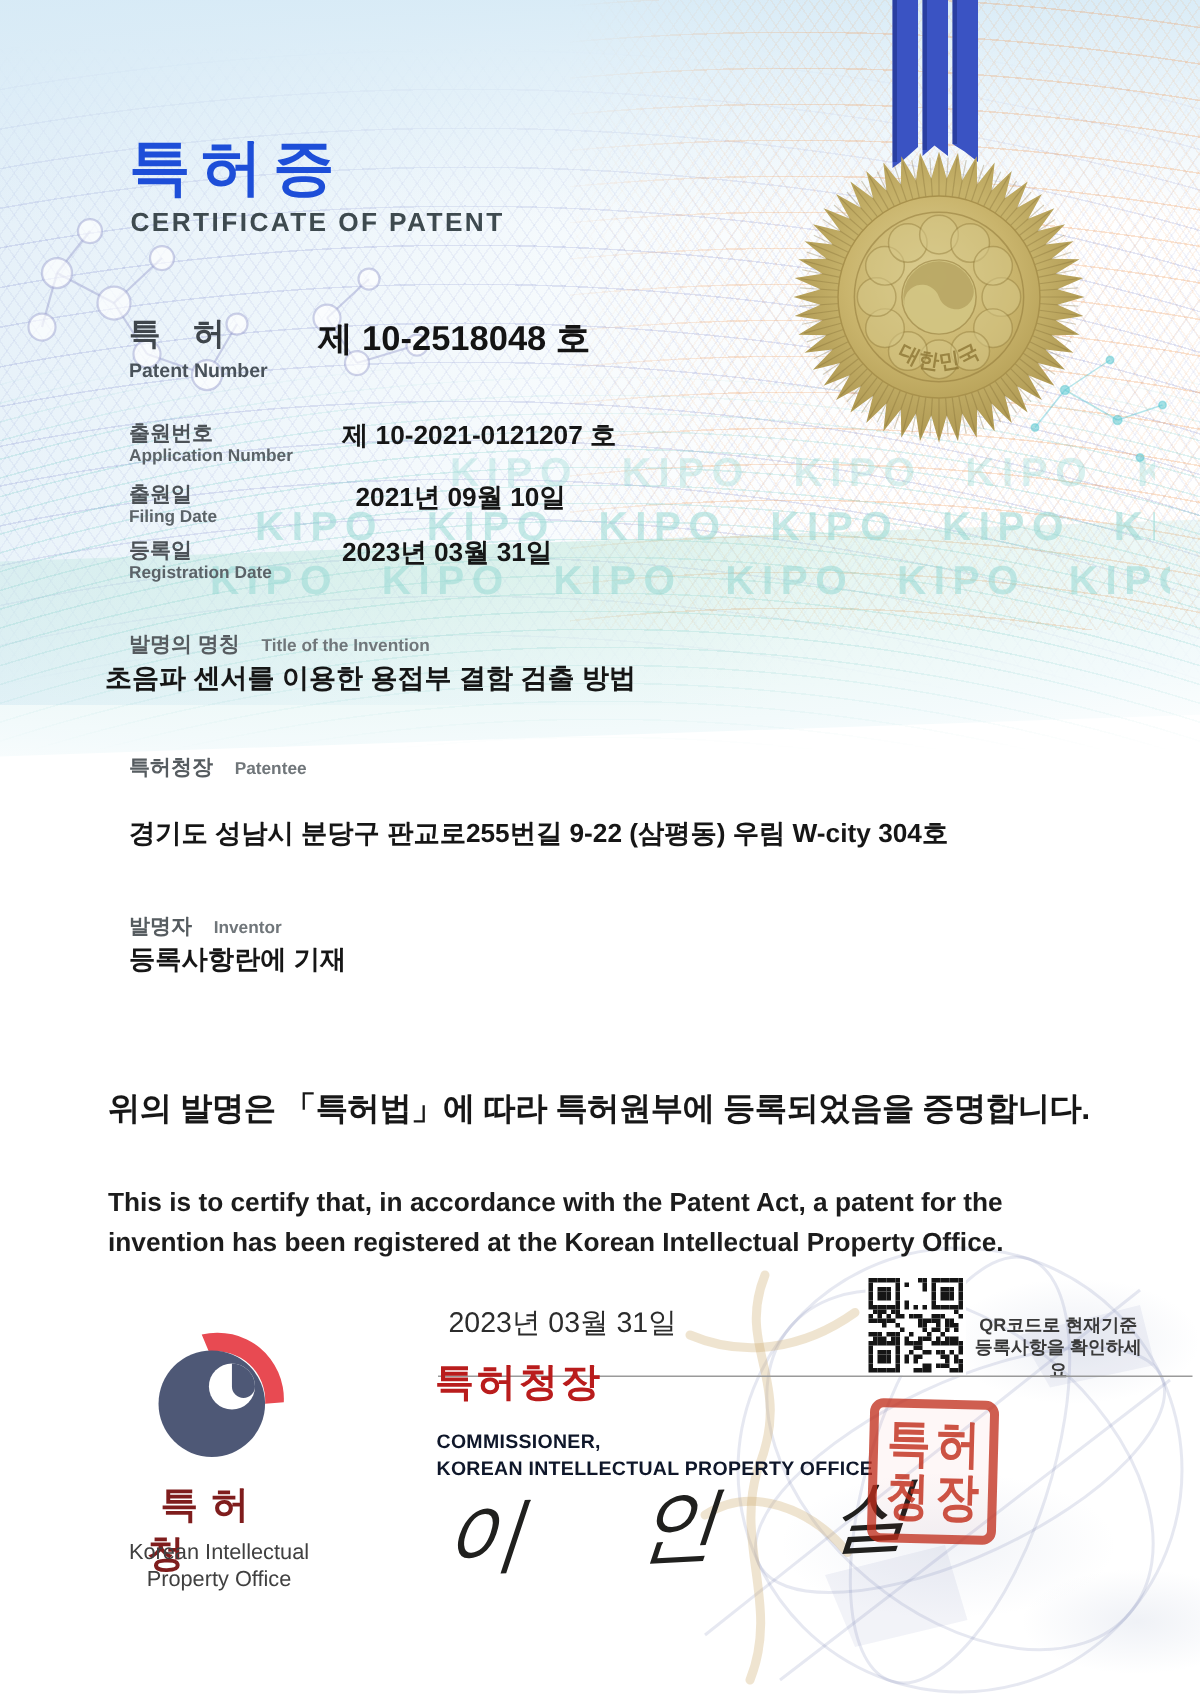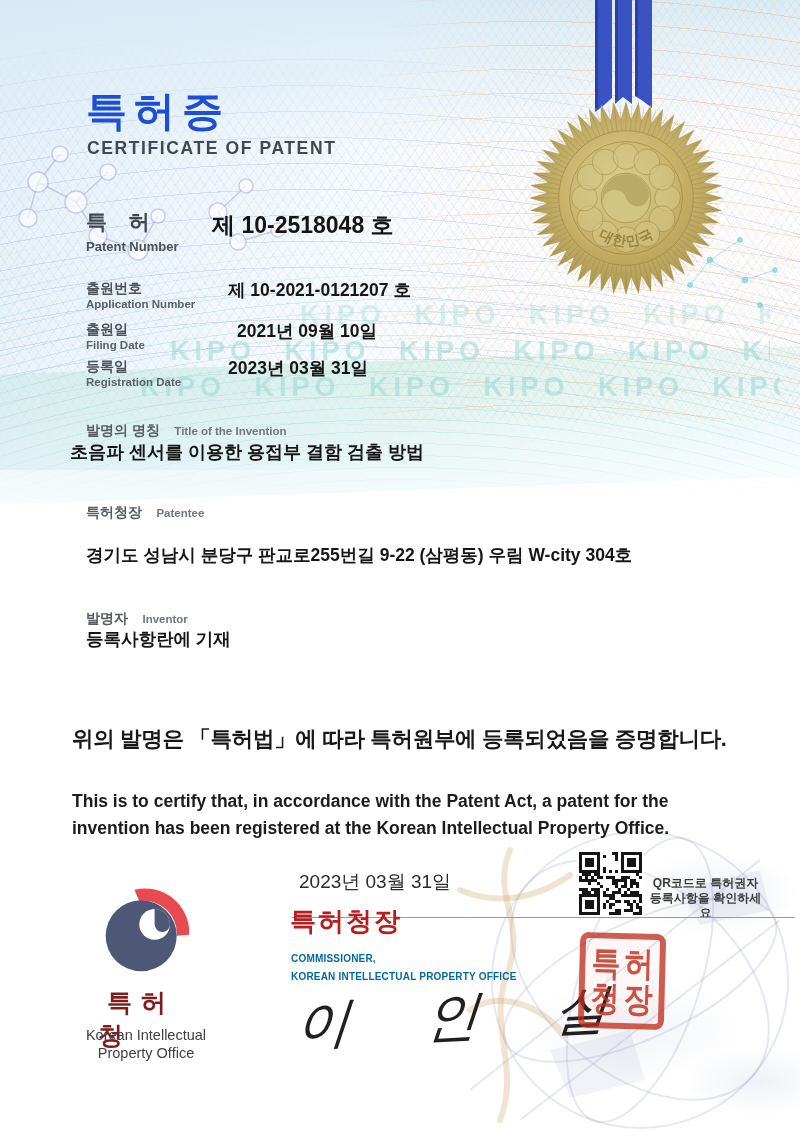--- a/index.html
+++ b/index.html
@@ -78,21 +78,21 @@
   .big-val{font-size:23px; font-weight:bold; color:#141414;}
   .val{font-size:17.5px; font-weight:bold; color:#161616;}
   .sec-klabel{font-size:14px; font-weight:bold; color:#565c60;}
   .sec-elabel{font-size:11.5px; font-weight:bold; color:#70767a; margin-left:10px;}
   .statement-ko{left:72px; top:724px; font-size:21.5px; font-weight:bold; color:#171717; letter-spacing:-0.3px;}
   .statement-en{font-size:17.5px; font-weight:bold; color:#1c1c1c;margin-top:29px;}
   .issue-date{left:299px; top:869px; font-size:19px; color:#2c2c2c;}
   .qr-caption{font-size:12px; font-weight:bold; color:#3a3a3a; line-height:15px; text-align:center;}
   .rule{left:292px; top:917px; width:503px; height:1px; background:#9a9a9a;}
   .comm-ko{left:290px; top:904px; font-size:26px; font-weight:800; color:#b91c1c; letter-spacing:2px;}
-  .comm-en{font-size:10px; font-weight:bold; color:#0369a1; letter-spacing:0.2px;}
+  .comm-en{font-size:13px; font-weight:bold; color:#0f172a; letter-spacing:0.2px;}
   .signature{
     left:296px; top:981px; font-size:54px; color:#20201e;
     font-family:"DejaVu Serif","Liberation Serif",serif;
     word-spacing:58px; transform:rotate(-3deg) skewX(-8deg); font-style:italic;
   }
   #seal{
     left:579px; top:933px; width:74px; height:84px;
     border:6px solid rgba(193,45,27,.82); border-radius:9px;
     transform:rotate(1.5deg); opacity:.93; background:rgba(230,60,40,.04);
     display:flex; align-items:center; justify-content:center;
@@ -814,21 +814,21 @@
       <div class="on"></div>
       <div></div>
       <div></div>
       <div></div>
       <div></div>
       <div class="on"></div>
       <div class="on"></div>
       <div class="on"></div>
     </div>
   <div class="abs qr-text">
-    <div class="qr-caption">QR코드로 특허권자</div>
+    <div class="qr-caption">QR코드로 현재기준</div>
     <div class="qr-caption">등록사항을 확인하세요</div>
   </div>
   <div class="abs rule"></div>
 
   <div class="abs comm-ko">특허청장</div>
   <div class="abs comm-en" style="left:291px;top:953px;">COMMISSIONER,</div>
   <div class="abs comm-en" style="left:291px;top:971px;">KOREAN INTELLECTUAL PROPERTY OFFICE</div>
   <div class="abs signature">이 인 실</div>
   <div class="abs" id="seal">
     <div id="seal-grid">

